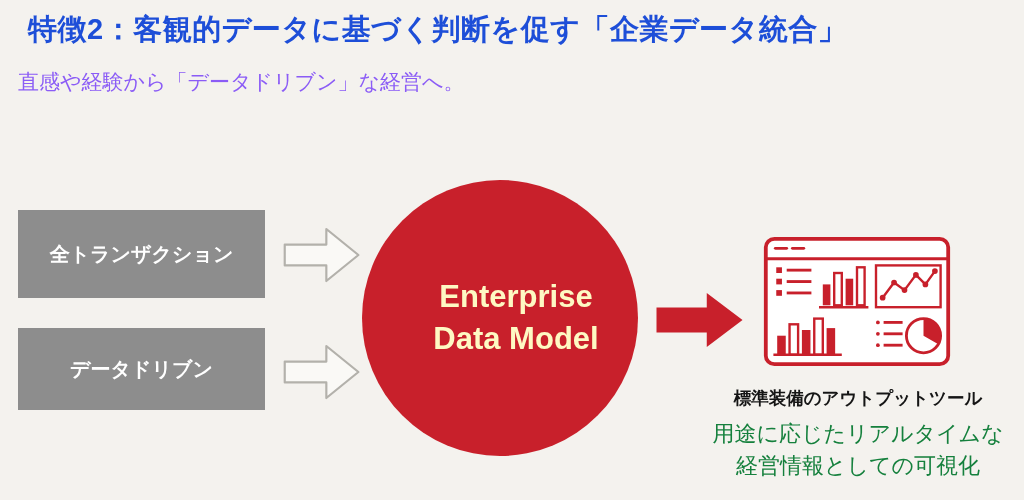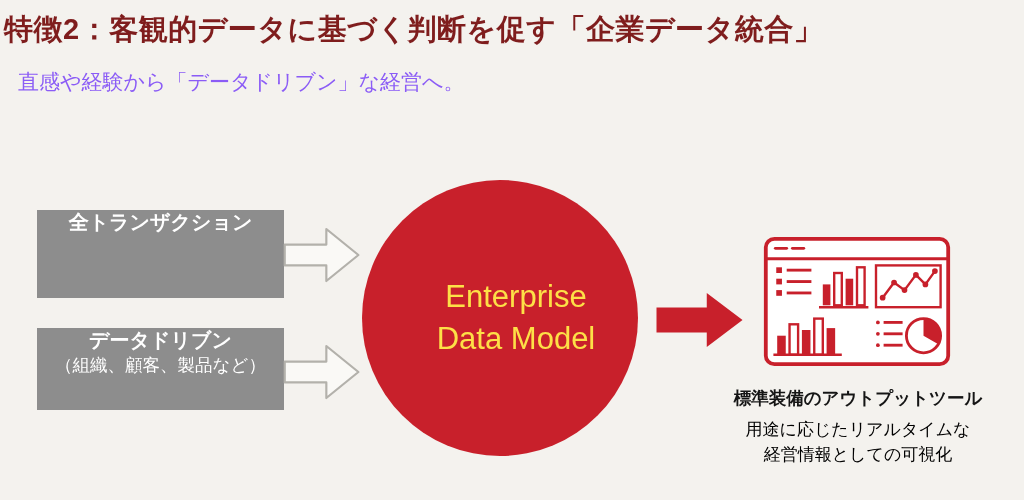--- a/index.html
+++ b/index.html
@@ -7,80 +7,79 @@
     font-family:"Liberation Sans","DejaVu Sans",sans-serif;
     background:#e9e7e3;
   }
   .slide{
     position:relative;
     width:1024px;height:500px;
     background:#f4f2ee;
     overflow:hidden;
   }
   .title{
-    position:absolute;left:4px;top:10px;
-    font-size:29px;font-weight:bold;color:#7f1d1d;
+    position:absolute;left:28px;top:10px;
+    font-size:29px;font-weight:bold;color:#1d4ed8;
     letter-spacing:0.5px;white-space:nowrap;
   }
   .subtitle{
     position:absolute;left:18px;top:68px;
     font-size:21px;color:#8b5cf6;white-space:nowrap;
   }
   .input-box{
-    position:absolute;left:37px;width:247px;
+    position:absolute;left:18px;width:247px;
     background:#8d8d8d;color:#ffffff;
-    display:flex;flex-direction:column;justify-content:flex-start;align-items:center;
+    display:flex;flex-direction:column;justify-content:center;align-items:center;
     text-align:center;
   }
   .input-box .heading{font-size:20px;font-weight:bold;line-height:1.25;}
   .input-box .detail{font-size:17.5px;line-height:1.25;white-space:pre-line;margin-top:2px;}
   #box1{top:210px;height:88px;}
   #box2{top:328px;height:82px;}
   .gray-arrow{position:absolute;width:78px;height:62px;}
   #gray-arrow-1{left:283px;top:224px;}
   #gray-arrow-2{left:283px;top:341px;}
   .center-circle{
     position:absolute;left:362px;top:180px;
     width:276px;height:276px;border-radius:50%;
     background:#c8202b;
     display:flex;align-items:center;justify-content:center;
     text-align:center;
   }
   .center-circle .label{
-    color:#fde047;font-weight:normal;font-size:31px;line-height:1.35;
+    color:#fef9c3;font-weight:bold;font-size:31px;line-height:1.35;
     white-space:pre-line;
     margin-left:32px;
   }
   .red-arrow{position:absolute;left:656px;top:291px;width:88px;height:58px;}
   .dashboard{position:absolute;left:762px;top:235px;width:190px;height:133px;}
   .caption-bold{
     position:absolute;left:712px;top:386px;width:292px;
     text-align:center;font-size:17.5px;font-weight:bold;color:#151515;
   }
   .caption-text{
     position:absolute;left:712px;top:418px;width:292px;
-    text-align:center;font-size:17px;color:#000000;line-height:1.45;
+    text-align:center;font-size:22px;color:#15803d;line-height:1.45;
     white-space:pre-line;
   }
 </style>
 </head>
 <body>
 
 <div class="slide">
 
   <div class="title">特徴2：客観的データに基づく判断を促す「企業データ統合」</div>
   <div class="subtitle">直感や経験から「データドリブン」な経営へ。</div>
 
   <div class="input-box" id="box1">
     <div class="heading">全トランザクション</div>
   </div>
 
   <div class="input-box" id="box2">
     <div class="heading">データドリブン</div>
-    <div class="detail">（組織、顧客、製品など）</div>
   </div>
 
   <svg class="gray-arrow" id="gray-arrow-1" viewBox="0 0 90 70">
     <path d="M2,23 L50,23 L50,5 L87,35 L50,65 L50,47 L2,47 Z" fill="#faf9f6" stroke="#b3b1ab" stroke-width="2.5" stroke-linejoin="round"></path>
   </svg>
   <svg class="gray-arrow" id="gray-arrow-2" viewBox="0 0 90 70">
     <path d="M2,23 L50,23 L50,5 L87,35 L50,65 L50,47 L2,47 Z" fill="#faf9f6" stroke="#b3b1ab" stroke-width="2.5" stroke-linejoin="round"></path>
   </svg>
 
   <div class="center-circle">

